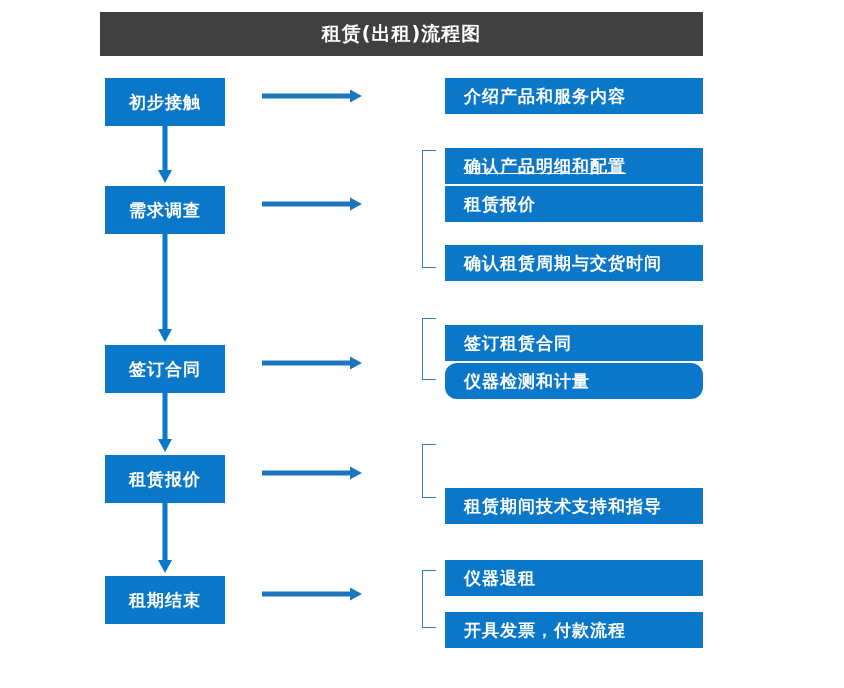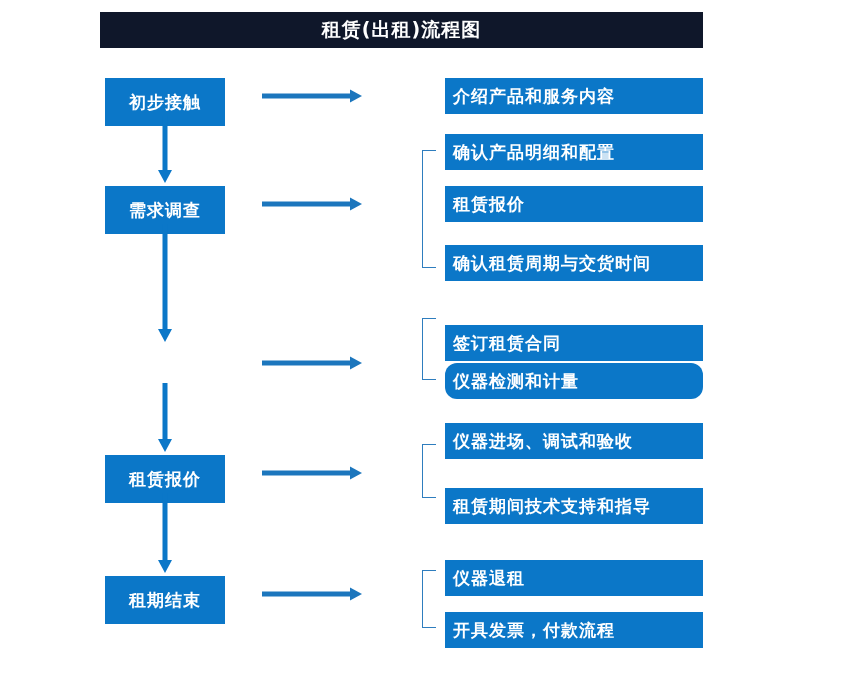--- a/index.html
+++ b/index.html
@@ -18,22 +18,22 @@
     width: 844px;
     height: 688px;
   }
 
   
   .title-bar {
     position: absolute;
     left: 100px;
     top: 12px;
     width: 603px;
-    height: 36px;
-    background: #0f172a;
+    height: 44px;
+    background: #404040;
     color: #ffffff;
     display: flex;
     align-items: center;
     justify-content: center;
     font-size: 19px;
     font-weight: bold;
     letter-spacing: 1px;
   }
 
   
@@ -57,21 +57,21 @@
     left: 445px;
     width: 258px;
     height: 36px;
     background: #0B77C8;
     color: #ffffff;
     display: flex;
     align-items: center;
     font-size: 17px;
     font-weight: bold;
     letter-spacing: 1px;
-    padding-left: 8px;
+    padding-left: 19px;
     box-sizing: border-box;
   }
 
   
   .arrow-right {
     position: absolute;
     left: 262px;
     width: 100px;
     height: 16px;
   }
@@ -101,20 +101,21 @@
 <body>
 
 <div id="canvas">
 
   <div class="title-bar">租赁(出租)流程图</div>
 
   <div class="stage-box" style="left:105px; top:78px;">初步接触</div>
 
   <div class="stage-box" style="left:105px; top:186px;">需求调查</div>
 
+  <div class="stage-box" style="left:105px; top:345px;">签订合同</div>
 
   <div class="stage-box" style="left:105px; top:455px;">租赁报价</div>
 
   <div class="stage-box" style="left:105px; top:576px;font-family:Liberation Serif, serif;">租期结束</div>
 
   <div class="arrow-down" style="top:116px; height:68px;">
     <svg viewBox="0 0 16 68" preserveAspectRatio="none">
       <rect x="5.5" y="0" width="5" height="54" fill="#0B77C8"></rect>
       <polygon points="1,54 15,54 8,67" fill="#0B77C8"></polygon>
     </svg>
@@ -179,31 +180,30 @@
   <div class="bracket" style="left:422px; top:150px; height:118px;"></div>
 
   <div class="bracket" style="left:422px; top:318px; height:62px;"></div>
 
   <div class="bracket" style="left:422px; top:444px; height:54px;"></div>
 
   <div class="bracket" style="left:422px; top:570px; height:58px;"></div>
 
   <div class="detail-box" style="top:78px;">介绍产品和服务内容</div>
 
-  <div class="detail-box" style="top:134px;">确认产品明细和配置</div>
+  <div class="detail-box" style="top:148px;text-decoration:underline;">确认产品明细和配置</div>
 
   <div class="detail-box" style="top:186px;">租赁报价</div>
 
   <div class="detail-box" style="top:245px;">确认租赁周期与交货时间</div>
 
   <div class="detail-box" style="top:313px;margin-top:12px;">签订租赁合同</div>
 
   <div class="detail-box" style="top:363px;border-radius:12px;">仪器检测和计量</div>
 
-  <div class="detail-box" style="top:423px;">仪器进场、调试和验收</div>
 
   <div class="detail-box" style="top:488px;">租赁期间技术支持和指导</div>
 
   <div class="detail-box" style="top:560px;">仪器退租</div>
 
   <div class="detail-box" style="top:612px;text-align:right;">开具发票，付款流程</div>
 
 </div>
 
 </body></html>

